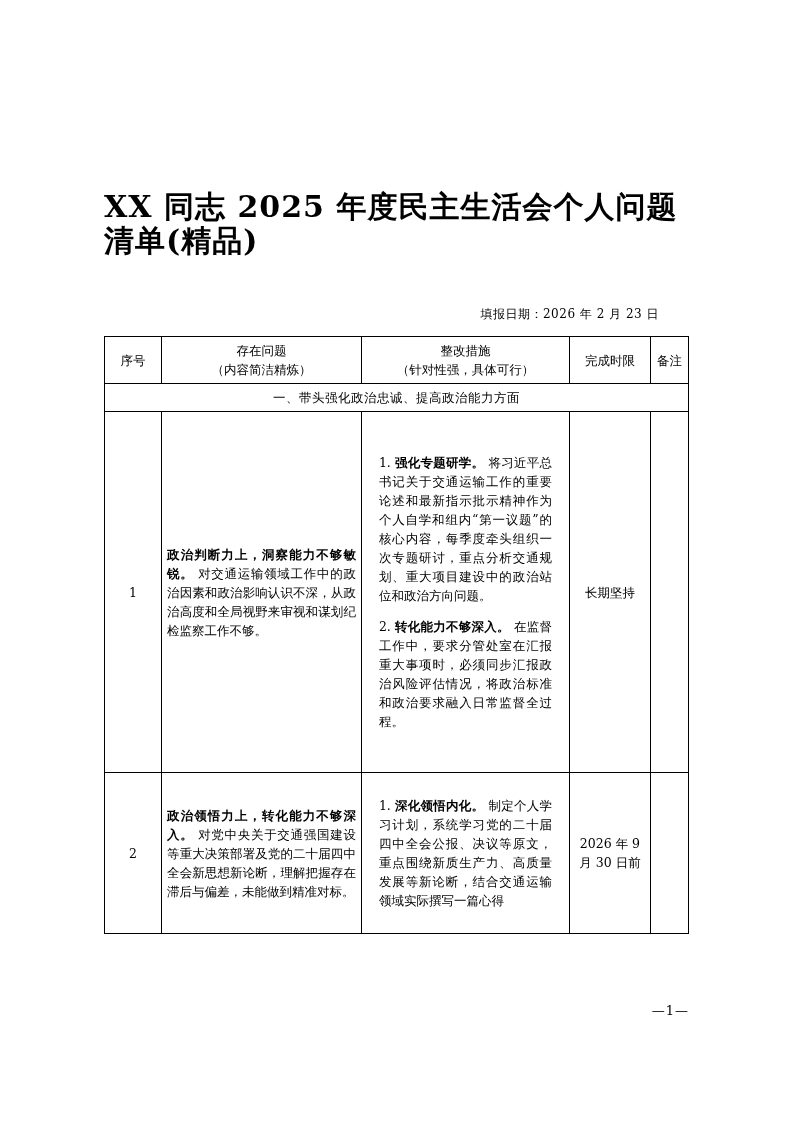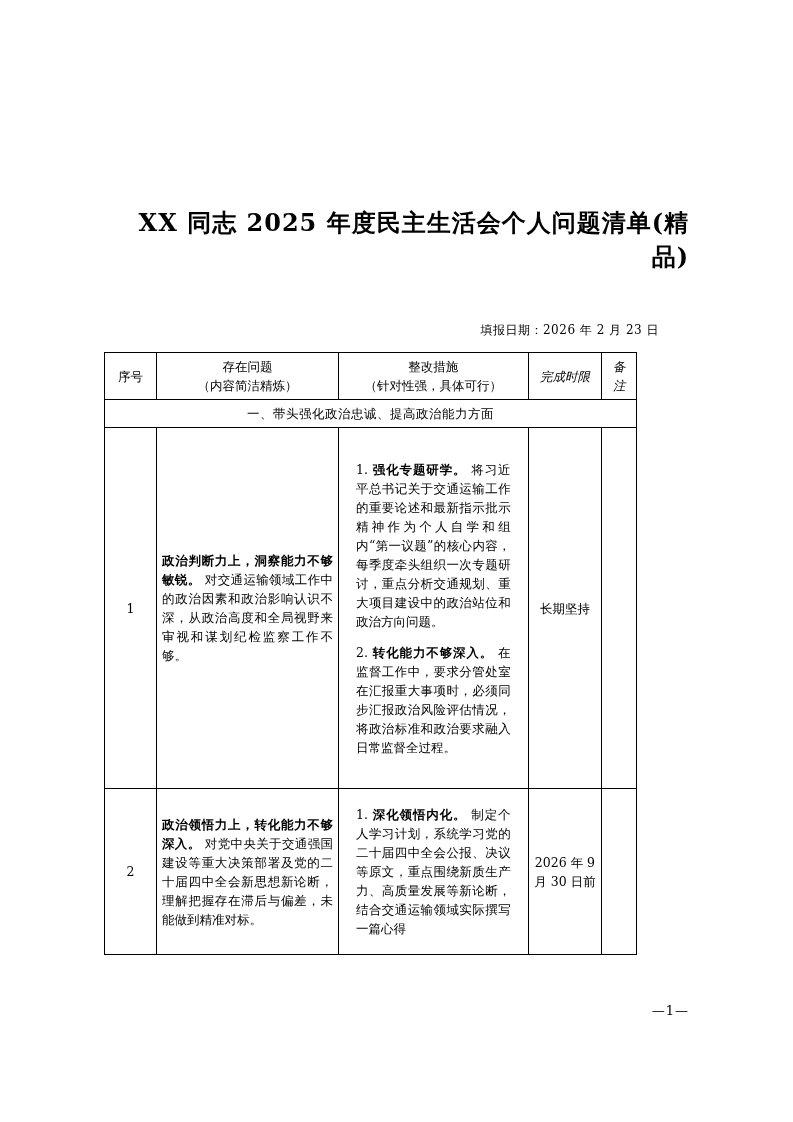--- a/index.html
+++ b/index.html
@@ -18,37 +18,37 @@
   .page {
     position: absolute;
     left: 0; top: 0;
     width: 793px;
     height: 1122px;
     box-sizing: border-box;
     padding: 190px 104px 0 104px;
   }
   .doc-title {
     font-family: "DejaVu Serif", "Liberation Serif", serif;
-    font-size: 24px;
+    font-size: 30px;
     font-weight: bold;
-    text-align: right;
+    text-align: left;
     letter-spacing: 1px;
     line-height: 34px;
-    margin: 16px 0 46px 0;
+    margin: 0 0 46px 0;
   }
   .fill-date {
     text-align: right;
     font-size: 12px;
     line-height: 20px;
     margin: 0 30px 12px 0;
     letter-spacing: 0.5px;
   }
   table.sheet {
     border-collapse: collapse;
-    width: 533px;
+    width: 585px;
     table-layout: fixed;
     margin: 0;
   }
   table.sheet td, table.sheet th {
     border: 1px solid #000000;
     vertical-align: middle;
     padding: 4px 5px;
     font-size: 12.5px;
     line-height: 19px;
     font-weight: normal;
@@ -62,21 +62,20 @@
   thead td {
     text-align: center;
     font-size: 13px;
     line-height: 24px;
     padding: 10px 4px;
   }
   thead .hdr-main { display:block; }
   thead .hdr-sub { display:block; }
   .hdr-vertical {
     line-height: 19px;
-    font-style: italic;
   }
   .section-row td {
     text-align: center;
     font-size: 13.5px;
     padding: 12px 4px;
     letter-spacing: 0.5px;
   }
   .cell-no {
     text-align: center;
     font-size: 12.5px;

